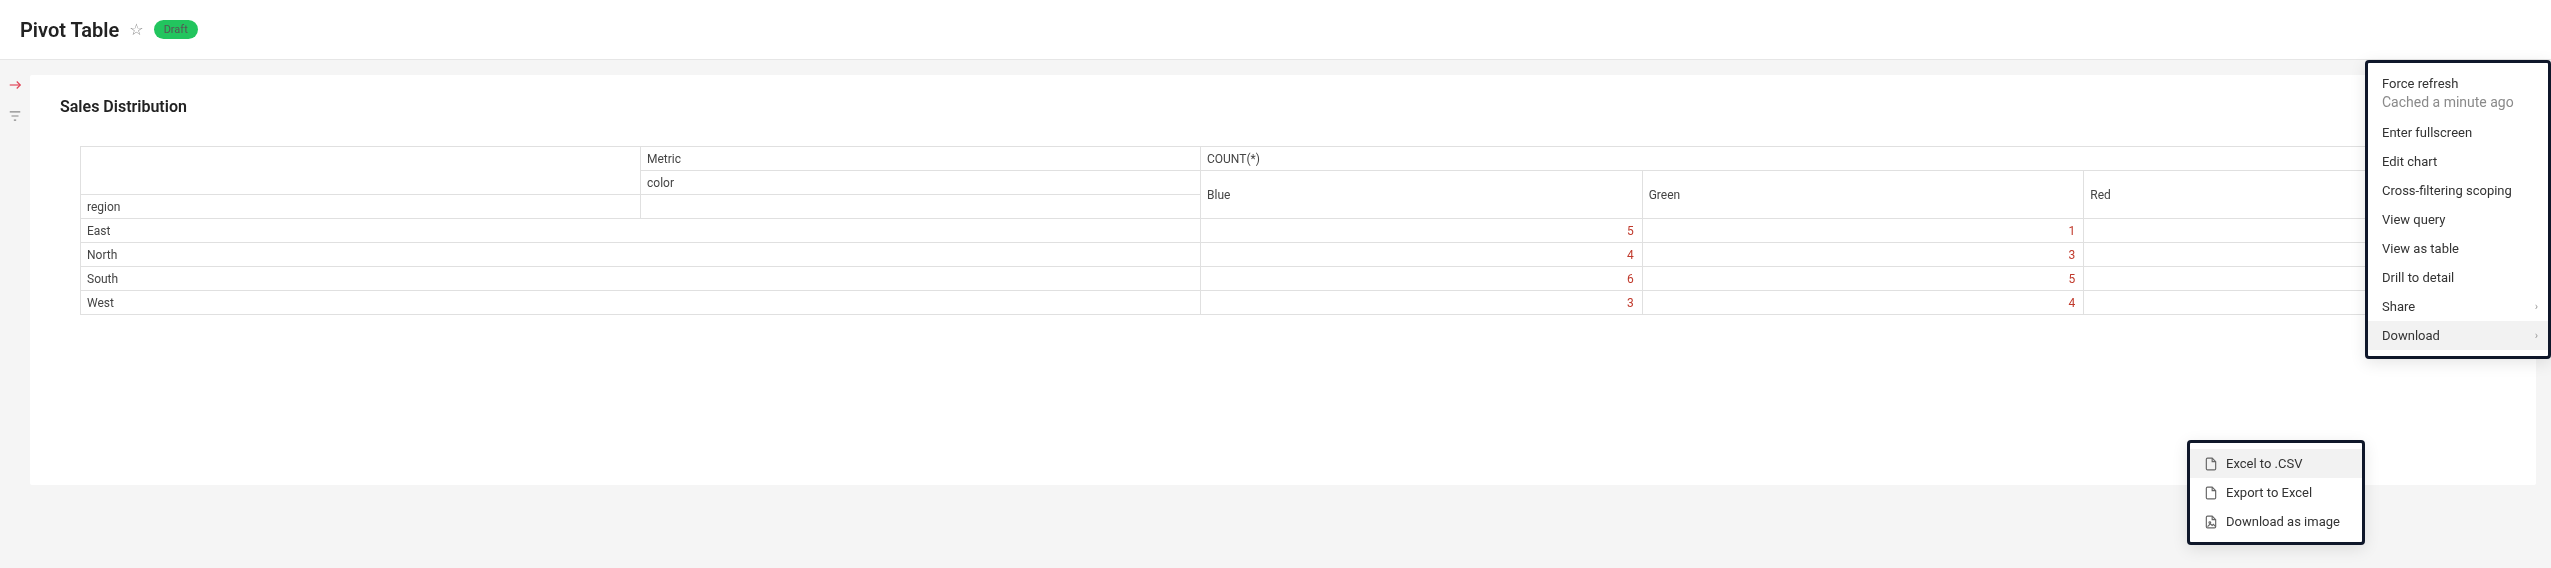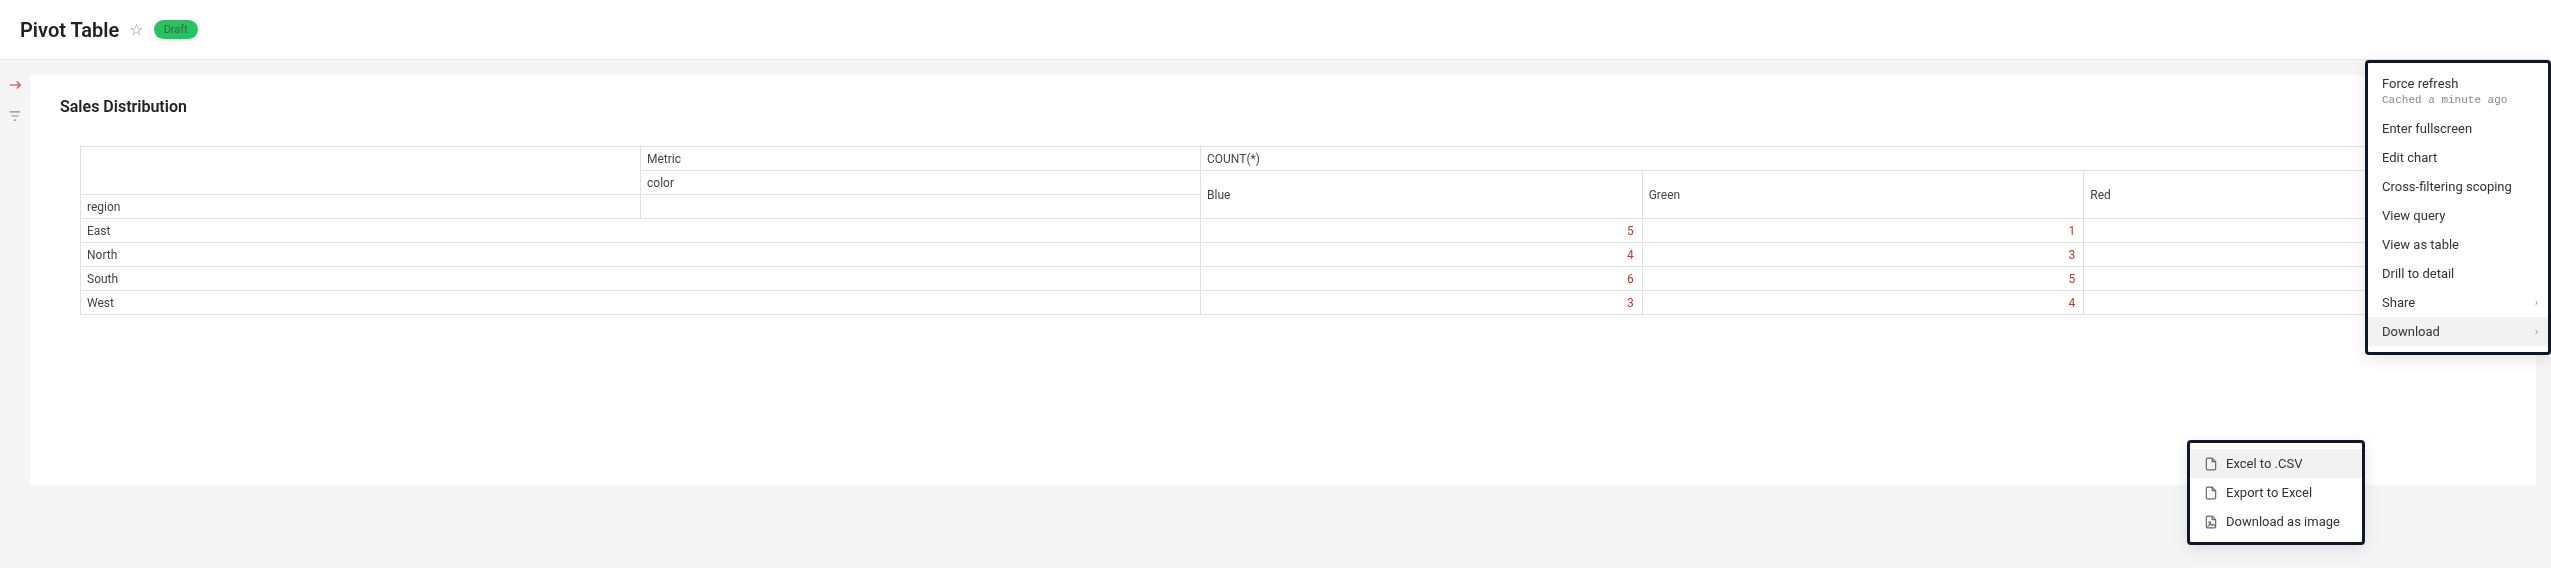--- a/index.html
+++ b/index.html
@@ -178,25 +178,24 @@
       align-items: center;
       gap: 8px;
       padding: 7px 14px;
       font-size: 13px;
       color: #333;
       cursor: pointer;
       position: relative;
     }
     .menu-item.highlight { background: #f2f2f2; }
     .menu-subtext {
-      font-size: 11px;
+      font-size: 14px;
       color: #8a8a8a;
       padding: 0 14px 8px 14px;
       margin-top: -4px;
-      font-family: Liberation Mono, monospace;
     }
     .menu-item .arrow {
       position: absolute;
       right: 10px;
       color: #999;
       font-size: 11px;
     }
     .file-icon {
       width: 14px;
       height: 14px;

